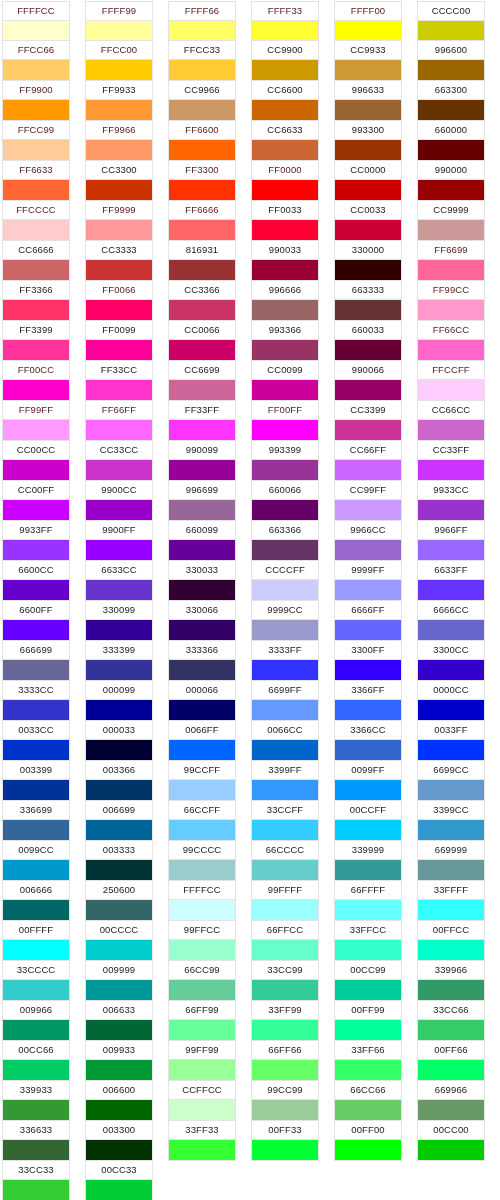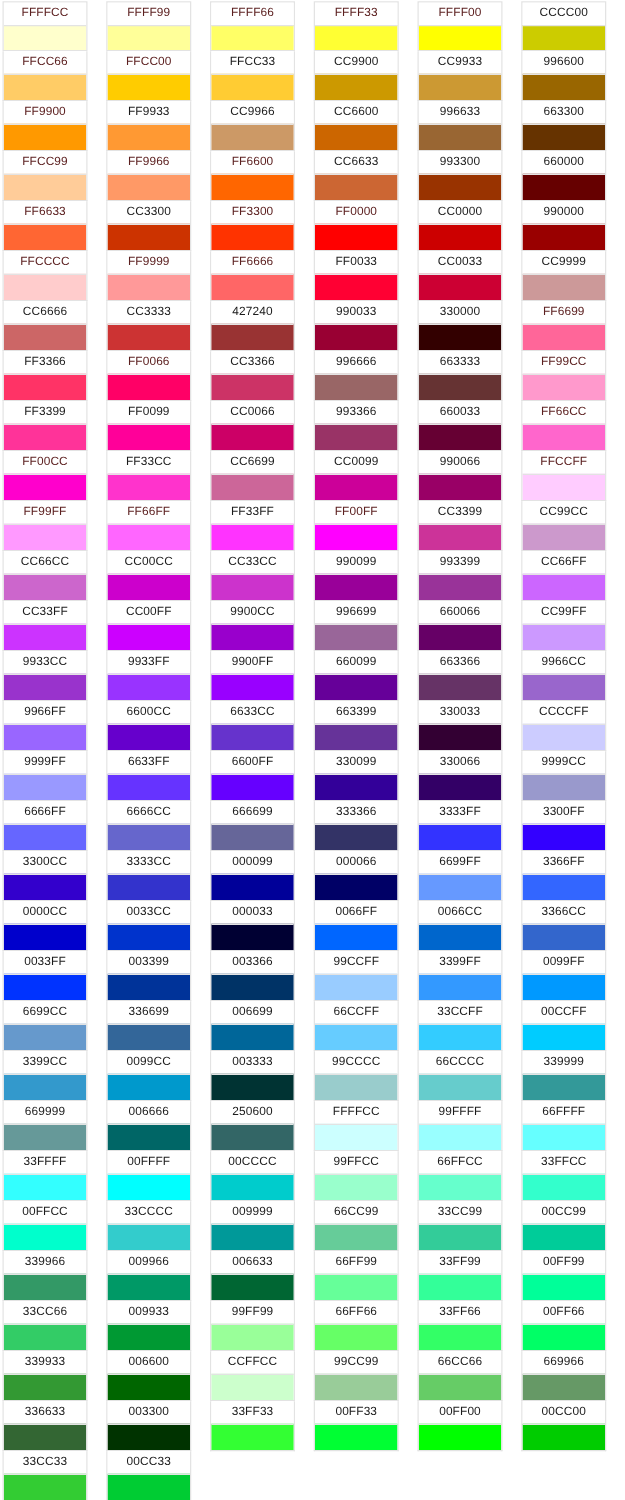--- a/index.html
+++ b/index.html
@@ -205,21 +205,21 @@
     </div>
     <div class="swatch-cell">
       <div class="swatch-label">CC6666</div>
       <div class="swatch-chip" style="background-color: rgb(204, 102, 102);"></div>
     </div>
     <div class="swatch-cell">
       <div class="swatch-label">CC3333</div>
       <div class="swatch-chip" style="background-color: rgb(204, 51, 51);"></div>
     </div>
     <div class="swatch-cell">
-      <div class="swatch-label">427240</div>
+      <div class="swatch-label">816931</div>
       <div class="swatch-chip" style="background-color: rgb(153, 51, 51);"></div>
     </div>
     <div class="swatch-cell">
       <div class="swatch-label">990033</div>
       <div class="swatch-chip" style="background-color: rgb(153, 0, 51);"></div>
     </div>
     <div class="swatch-cell">
       <div class="swatch-label">330000</div>
       <div class="swatch-chip" style="background-color: rgb(51, 0, 0);"></div>
     </div>
@@ -313,24 +313,20 @@
     </div>
     <div class="swatch-cell">
       <div class="swatch-label visited">FF00FF</div>
       <div class="swatch-chip" style="background-color: rgb(255, 0, 255);"></div>
     </div>
     <div class="swatch-cell">
       <div class="swatch-label">CC3399</div>
       <div class="swatch-chip" style="background-color: rgb(204, 51, 153);"></div>
     </div>
     <div class="swatch-cell">
-      <div class="swatch-label">CC99CC</div>
-      <div class="swatch-chip" style="background-color: rgb(204, 153, 204);"></div>
-    </div>
-    <div class="swatch-cell">
       <div class="swatch-label">CC66CC</div>
       <div class="swatch-chip" style="background-color: rgb(204, 102, 204);"></div>
     </div>
     <div class="swatch-cell">
       <div class="swatch-label">CC00CC</div>
       <div class="swatch-chip" style="background-color: rgb(204, 0, 204);"></div>
     </div>
     <div class="swatch-cell">
       <div class="swatch-label">CC33CC</div>
       <div class="swatch-chip" style="background-color: rgb(204, 51, 204);"></div>
@@ -401,24 +397,20 @@
     </div>
     <div class="swatch-cell">
       <div class="swatch-label">6600CC</div>
       <div class="swatch-chip" style="background-color: rgb(102, 0, 204);"></div>
     </div>
     <div class="swatch-cell">
       <div class="swatch-label">6633CC</div>
       <div class="swatch-chip" style="background-color: rgb(102, 51, 204);"></div>
     </div>
     <div class="swatch-cell">
-      <div class="swatch-label">663399</div>
-      <div class="swatch-chip" style="background-color: rgb(102, 51, 153);"></div>
-    </div>
-    <div class="swatch-cell">
       <div class="swatch-label">330033</div>
       <div class="swatch-chip" style="background-color: rgb(51, 0, 51);"></div>
     </div>
     <div class="swatch-cell">
       <div class="swatch-label">CCCCFF</div>
       <div class="swatch-chip" style="background-color: rgb(204, 204, 255);"></div>
     </div>
     <div class="swatch-cell">
       <div class="swatch-label">9999FF</div>
       <div class="swatch-chip" style="background-color: rgb(153, 153, 255);"></div>
@@ -449,20 +441,24 @@
     </div>
     <div class="swatch-cell">
       <div class="swatch-label">6666CC</div>
       <div class="swatch-chip" style="background-color: rgb(102, 102, 204);"></div>
     </div>
     <div class="swatch-cell">
       <div class="swatch-label">666699</div>
       <div class="swatch-chip" style="background-color: rgb(102, 102, 153);"></div>
     </div>
     <div class="swatch-cell">
+      <div class="swatch-label">333399</div>
+      <div class="swatch-chip" style="background-color: rgb(51, 51, 153);"></div>
+    </div>
+    <div class="swatch-cell">
       <div class="swatch-label">333366</div>
       <div class="swatch-chip" style="background-color: rgb(51, 51, 102);"></div>
     </div>
     <div class="swatch-cell">
       <div class="swatch-label">3333FF</div>
       <div class="swatch-chip" style="background-color: rgb(51, 51, 255);"></div>
     </div>
     <div class="swatch-cell">
       <div class="swatch-label">3300FF</div>
       <div class="swatch-chip" style="background-color: rgb(51, 0, 255);"></div>
@@ -679,20 +675,24 @@
       <div class="swatch-label">33FF99</div>
       <div class="swatch-chip" style="background-color: rgb(51, 255, 153);"></div>
     </div>
     <div class="swatch-cell">
       <div class="swatch-label">00FF99</div>
       <div class="swatch-chip" style="background-color: rgb(0, 255, 153);"></div>
     </div>
     <div class="swatch-cell">
       <div class="swatch-label">33CC66</div>
       <div class="swatch-chip" style="background-color: rgb(51, 204, 102);"></div>
+    </div>
+    <div class="swatch-cell">
+      <div class="swatch-label">00CC66</div>
+      <div class="swatch-chip" style="background-color: rgb(0, 204, 102);"></div>
     </div>
     <div class="swatch-cell">
       <div class="swatch-label">009933</div>
       <div class="swatch-chip" style="background-color: rgb(0, 153, 51);"></div>
     </div>
     <div class="swatch-cell">
       <div class="swatch-label">99FF99</div>
       <div class="swatch-chip" style="background-color: rgb(153, 255, 153);"></div>
     </div>
     <div class="swatch-cell">

